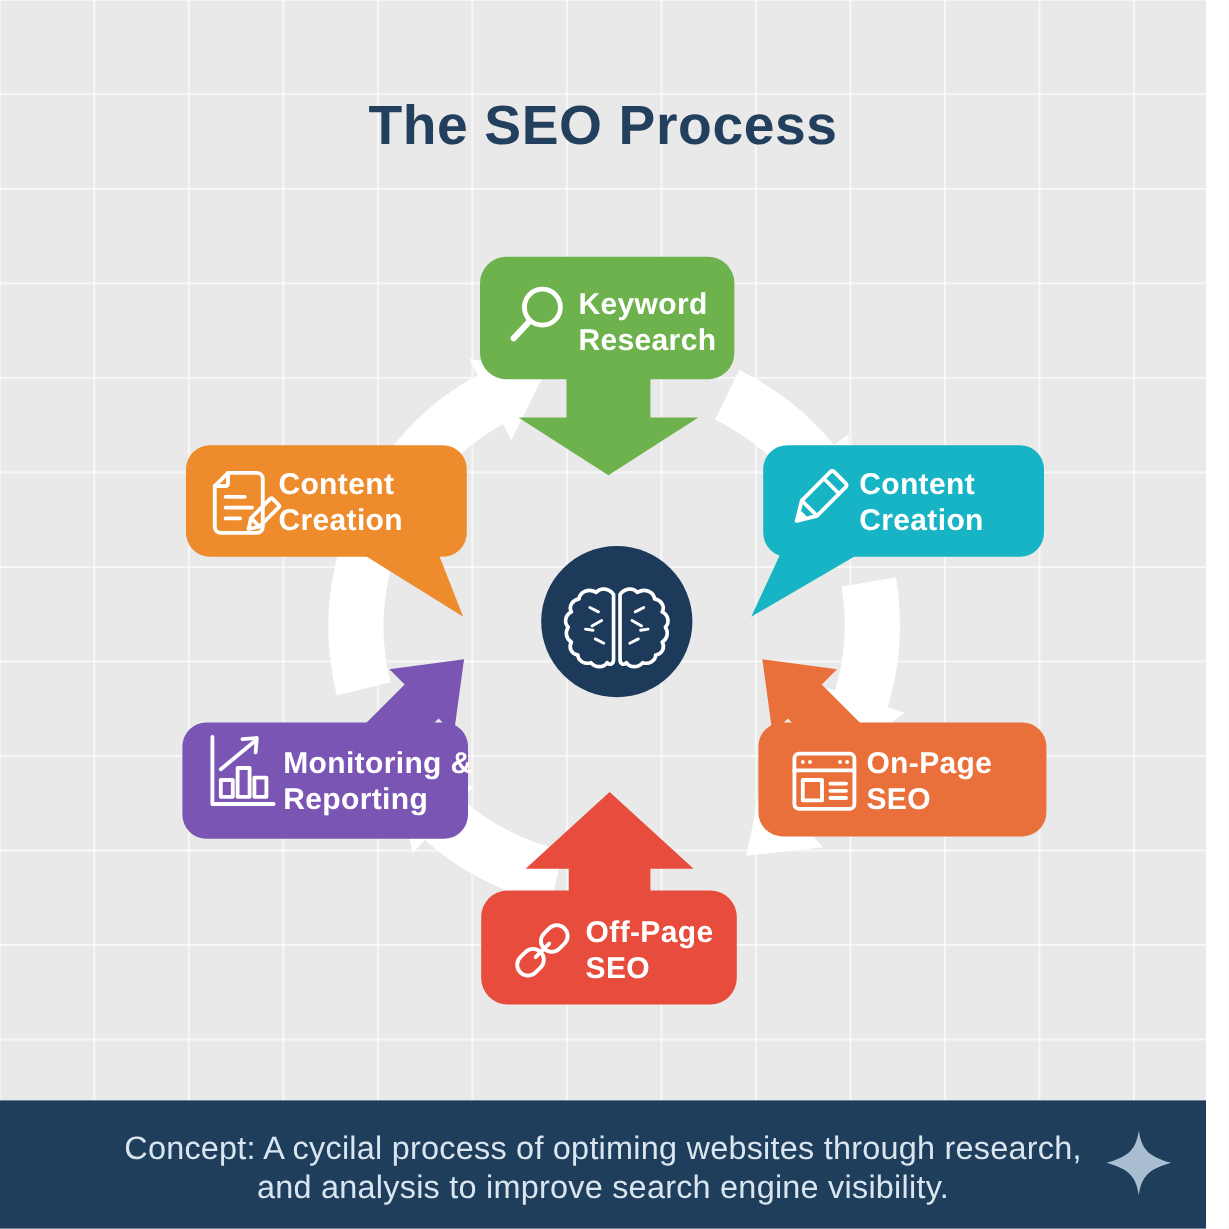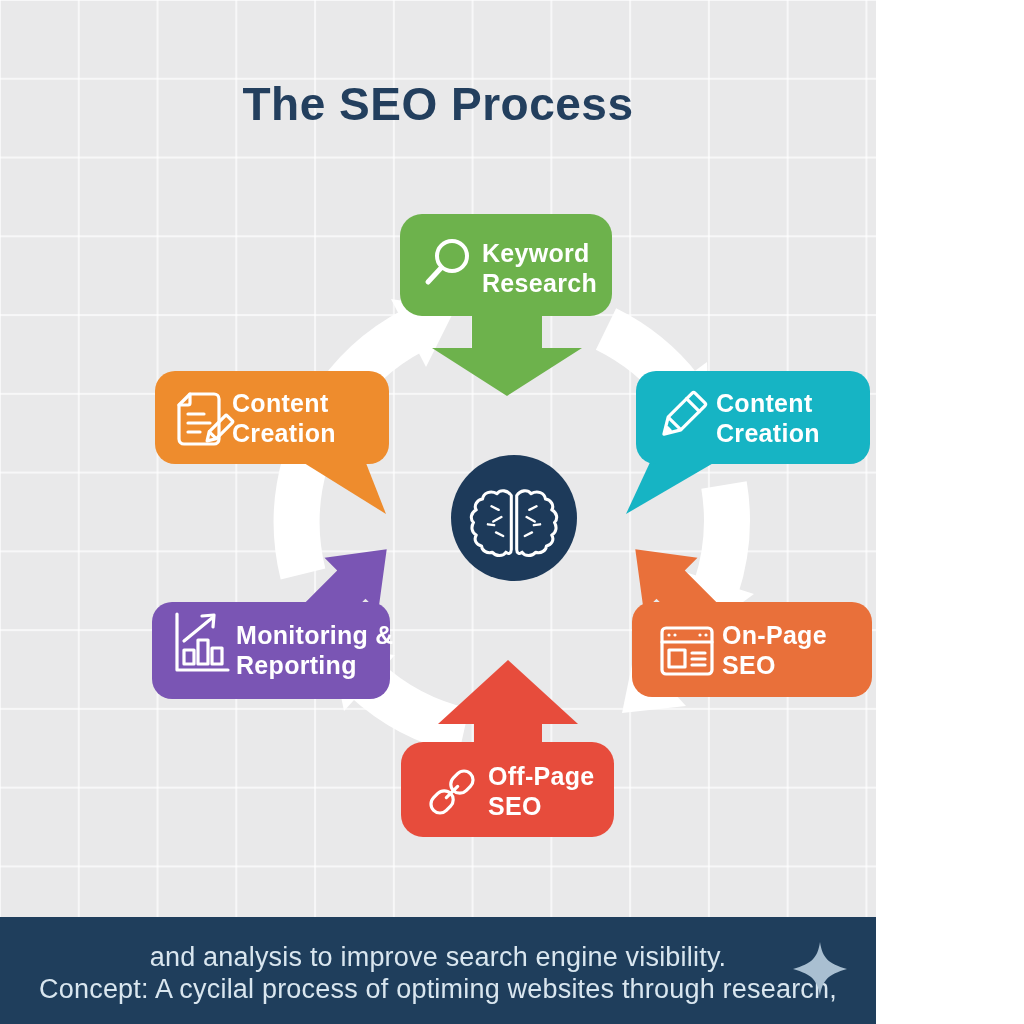--- a/index.html
+++ b/index.html
@@ -1,18 +1,18 @@
 <!DOCTYPE html>
 <html><head>
 <meta charset="utf-8">
 <style>
   html,body{margin:0;padding:0;}
   body{font-family:"Liberation Sans",sans-serif;}
   .stage{
-    position:relative;width:876px;height:1024px;overflow:hidden;
+    position:relative;width:1005px;height:1024px;overflow:hidden;
     background-color:#e9e9ea;
     background-image:
       linear-gradient(to right, rgba(255,255,255,.65) 0 2px, transparent 2px),
       linear-gradient(to bottom, rgba(255,255,255,.65) 0 2px, transparent 2px);
     background-size:78.77px 78.77px;
     background-position:-1px -1px;
   }
   .title{
     position:absolute;top:80px;left:0;width:100%;margin:0;
     text-align:center;font-size:46px;line-height:48px;font-weight:700;
@@ -153,21 +153,21 @@
           <path d="M511 493 C507 487 499 486 495 491 C488 487 480 490 479 497 C473 498 469 504 472 509 C466 512 465 519 469 523 C466 528 467 534 472 537 C469 542 472 548 478 549 C478 554 484 558 490 556 C494 561 502 561 505 556 C508 559 511 557 511 553 L511 493 Z"></path>
           <path d="M489 505 l8 4 M500 517 l-9 5 M485 525 l7 1 M494 534 l8 4" stroke-width="2.6"></path>
         </g>
         <use href="#brainL" transform="matrix(-1 0 0 1 1028 0)"></use>
       </g>
     </g>
   </svg>
 
   <div class="footer">
     <div class="footer-text">
+      <span class="footer-line">Concept: A cycilal process of optiming websites through research,</span>
       <span class="footer-line">and analysis to improve search engine visibility.</span>
-      <span class="footer-line">Concept: A cycilal process of optiming websites through research,</span>
     </div>
     <svg class="sparkle" width="56" height="56" viewBox="0 0 56 56">
       <path d="M28 1 C30.5 17 36 22.5 55 28 C36 33.5 30.5 39 28 55 C25.5 39 20 33.5 1 28 C20 22.5 25.5 17 28 1 Z" fill="#a9bfd1"></path>
     </svg>
   </div>
 
 </div>
 
 </body></html>

